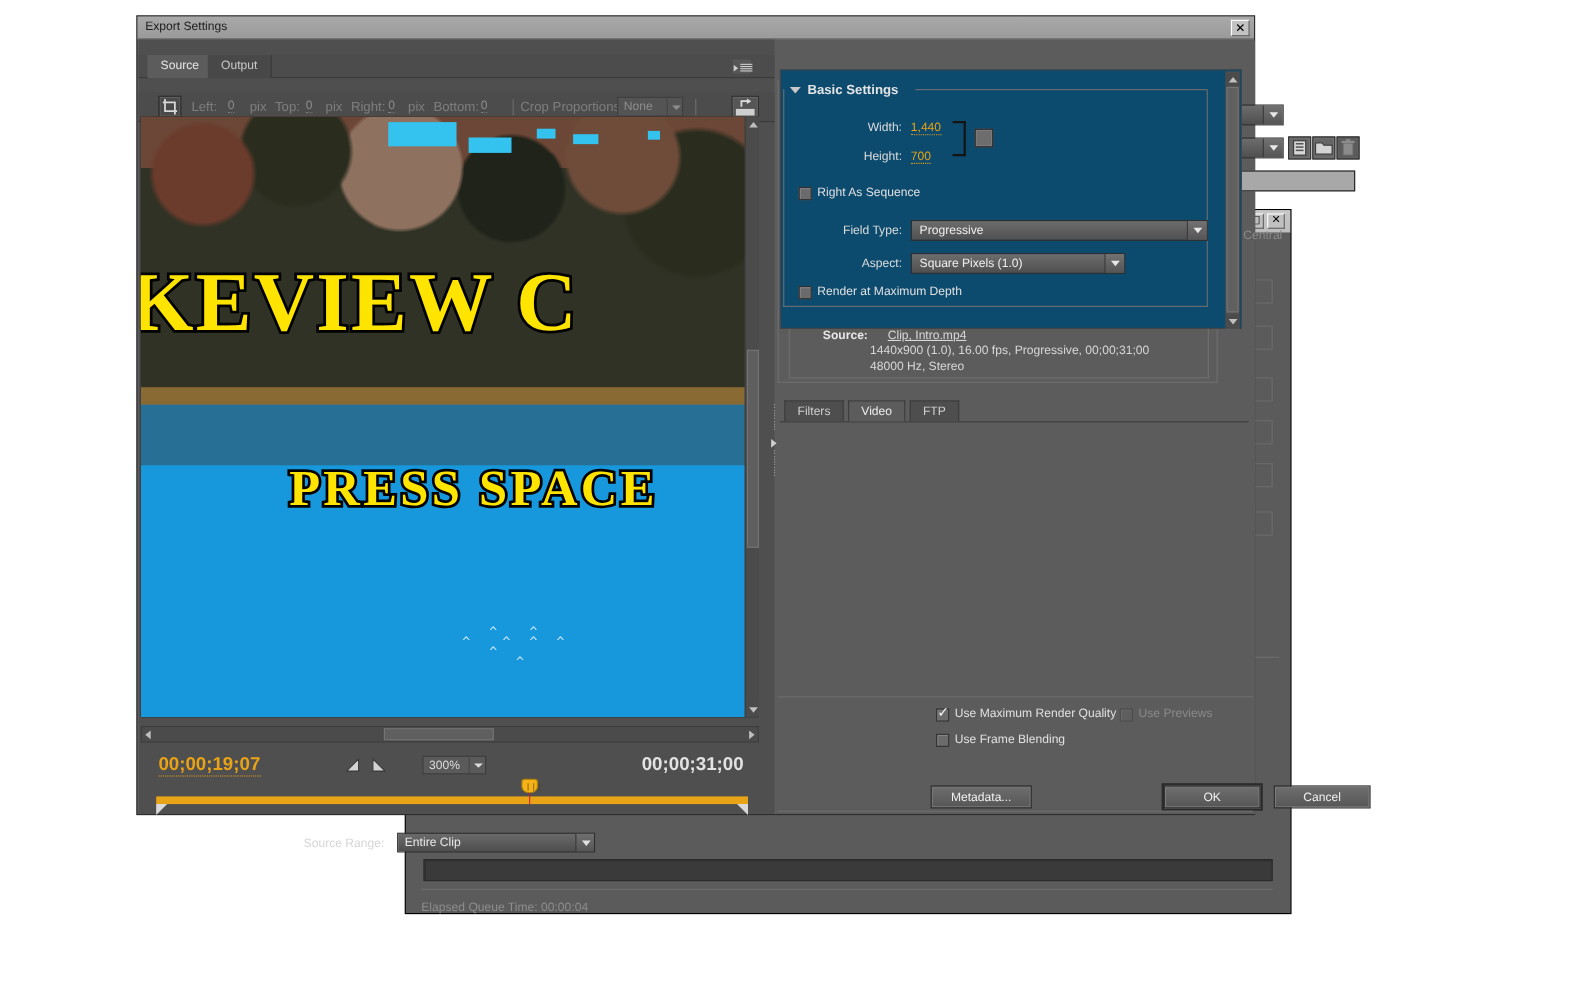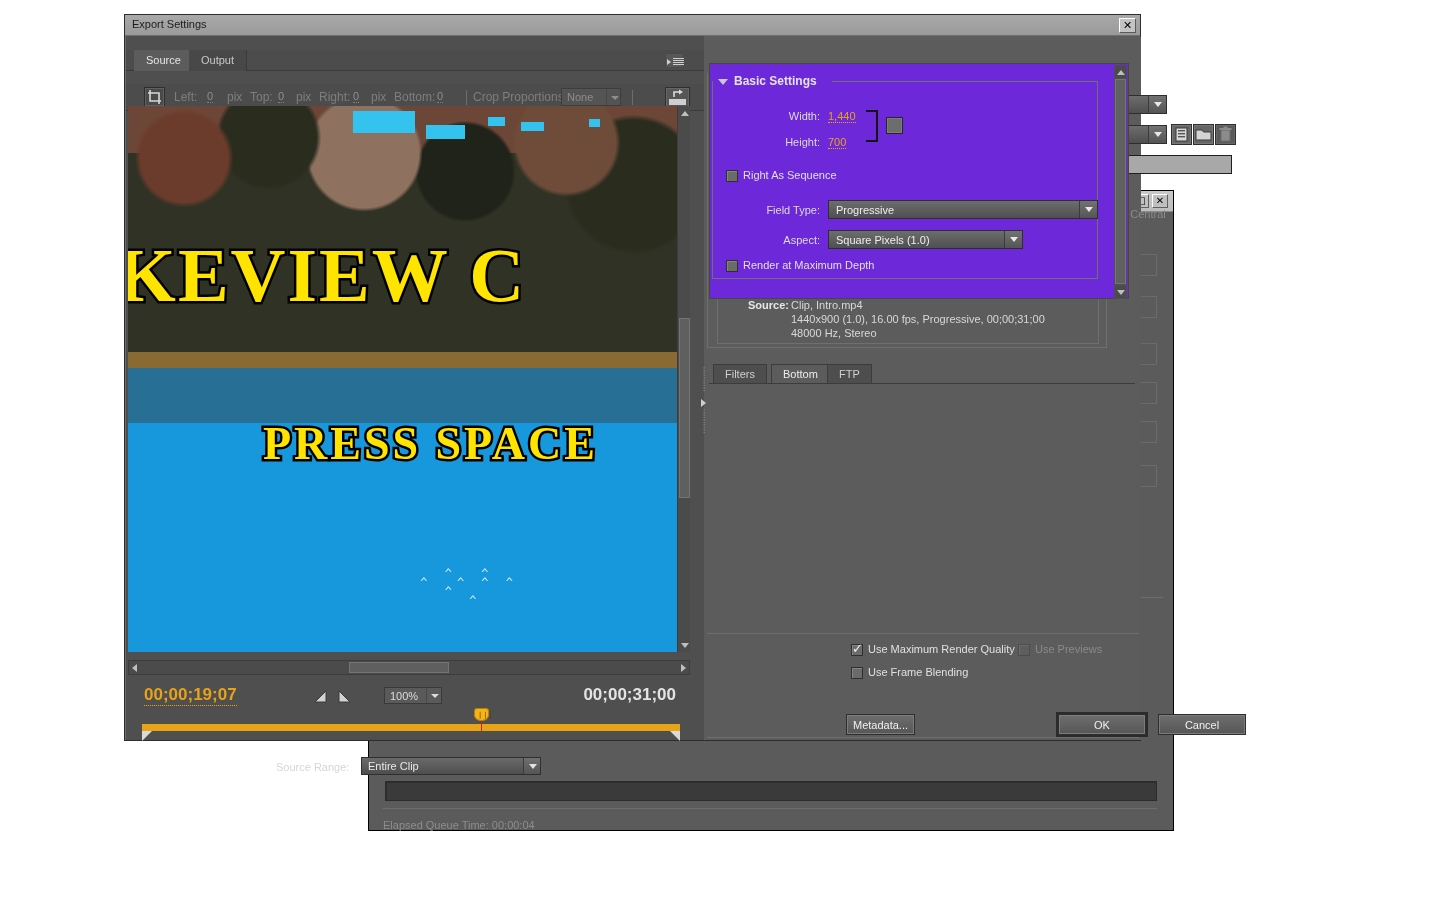--- a/index.html
+++ b/index.html
@@ -390,21 +390,21 @@
   .subtab {
     position:absolute; top:0; height:19px; padding:0 11px;
     font-size:11px; line-height:19px; color:#cfcfcf;
     background:#4e4e4e; border:1px solid #3c3c3c; border-bottom:none;
     cursor:pointer;
   }
   .subtab.active { background:#5c5c5c; color:#ececec; }
 
   .settings-scroll {
     position:absolute; left:4px; top:26px; width:420px; height:236px;
-    background:#6d28d9; border:1px solid #464646;
+    background:#0c4a6e; border:1px solid #464646;
   }
   .settings-vscroll {
     position:absolute; right:1px; top:1px; width:13px; height:234px;
     background:#4f4f4f;
   }
   .settings-vscroll .thumb { position:absolute; left:1px; top:14px; width:11px; height:205px;
     background:#606060; border:1px solid #757575; cursor:pointer; }
 
   .aspect-bracket {
     position:absolute; left:165px; top:12px; width:12px; height:32px;
@@ -557,21 +557,21 @@
             <path d="M12 1 L12 12 L1 12 Z" fill="#d2d2d2" stroke="#3a3a3a"></path>
           </svg>
         </div>
         <div class="outpoint-btn">
           <svg width="13" height="13" viewBox="0 0 13 13" aria-hidden="true">
             <path d="M1 1 L1 12 L12 12 Z" fill="#d2d2d2" stroke="#3a3a3a"></path>
           </svg>
         </div>
 
         <div class="zoom-combo">
-          <span>100%</span>
+          <span>300%</span>
           <span class="arrow"></span>
         </div>
 
         <div class="scrub-track"></div>
         <div class="playhead">
           <div class="head"></div>
           <div class="lines">|||</div>
           <div class="needle"></div>
         </div>
         <div class="tri-marker tri-in"></div>
@@ -654,27 +654,27 @@
       <div class="group-title" style="left:40px; top:192px;">Summary</div>
       <div class="rule" style="left:104px; top:199px; width:289px;"></div>
       <div class="group-box" style="left:12px; top:199px; width:382px; height:108px; border-top:none; background:transparent;"></div>
 
       <div class="summary-key" style="left:22px; top:214px; width:62px;">Output:</div>
       <div class="summary-val" style="left:86px; top:214px;">1440x900, Progressive</div>
       <div class="summary-val" style="left:86px; top:228px;">No Audio</div>
       <div class="summary-val" style="left:86px; top:242px;">No Summary Available</div>
 
       <div class="summary-key" style="left:22px; top:262px; width:62px;">Source:</div>
-      <div class="summary-val" style="left:86px; top:262px;">Clip, Intro.mp4</div>
+      <div class="summary-val" style="left:102px; top:262px;text-decoration:underline;">Clip, Intro.mp4</div>
       <div class="summary-val" style="left:86px; top:276px;">1440x900 (1.0), 16.00 fps, Progressive, 00;00;31;00</div>
       <div class="summary-val" style="left:86px; top:290px;">48000 Hz, Stereo</div>
 
       <div style="position:absolute; left:4px; top:327px; width:426px; height:20px; border-bottom:1px solid #3c3c3c;">
         <div class="subtab" style="left:4px;">Filters</div>
-        <div class="subtab active" style="left:62px;">Bottom</div>
+        <div class="subtab active" style="left:62px;">Video</div>
         <div class="subtab" style="left:118px;">FTP</div>
       </div>
 
       <div class="settings-scroll">
         <div class="disclosure" style="left:8px; top:15px;"></div>
         <div class="group-title" style="left:24px; top:10px;">Basic Settings</div>
         <div class="rule" style="left:122px; top:17px; width:265px;"></div>
         <div class="group-box" style="left:2px; top:17px; width:386px; height:198px; border-top:none; background:transparent;"></div>
 
         <div class="field-label" style="left:30px; top:46px; width:80px;">Width:</div>
@@ -723,20 +723,20 @@
       </div>
       <div class="chk disabled" style="left:313px; top:607px;">
         <span class="box"></span>
         <span class="lbl">Use Previews</span>
       </div>
       <div class="chk" style="left:146px; top:630px;">
         <span class="box"></span>
         <span class="lbl">Use Frame Blending</span>
       </div>
 
-      <div class="btn" style="left:141px; top:677px; width:69px;">Metadata...</div>
+      <div class="btn" style="left:141px; top:677px; width:92px;">Metadata...</div>
       <div class="btn default" style="left:353px; top:677px; width:88px;">OK</div>
       <div class="btn" style="left:453px; top:677px; width:88px;">Cancel</div>
 
       <div class="bottom-sep" style="top:700px;"></div>
     </div>
   </div>
 </div>
 
 </body></html>

